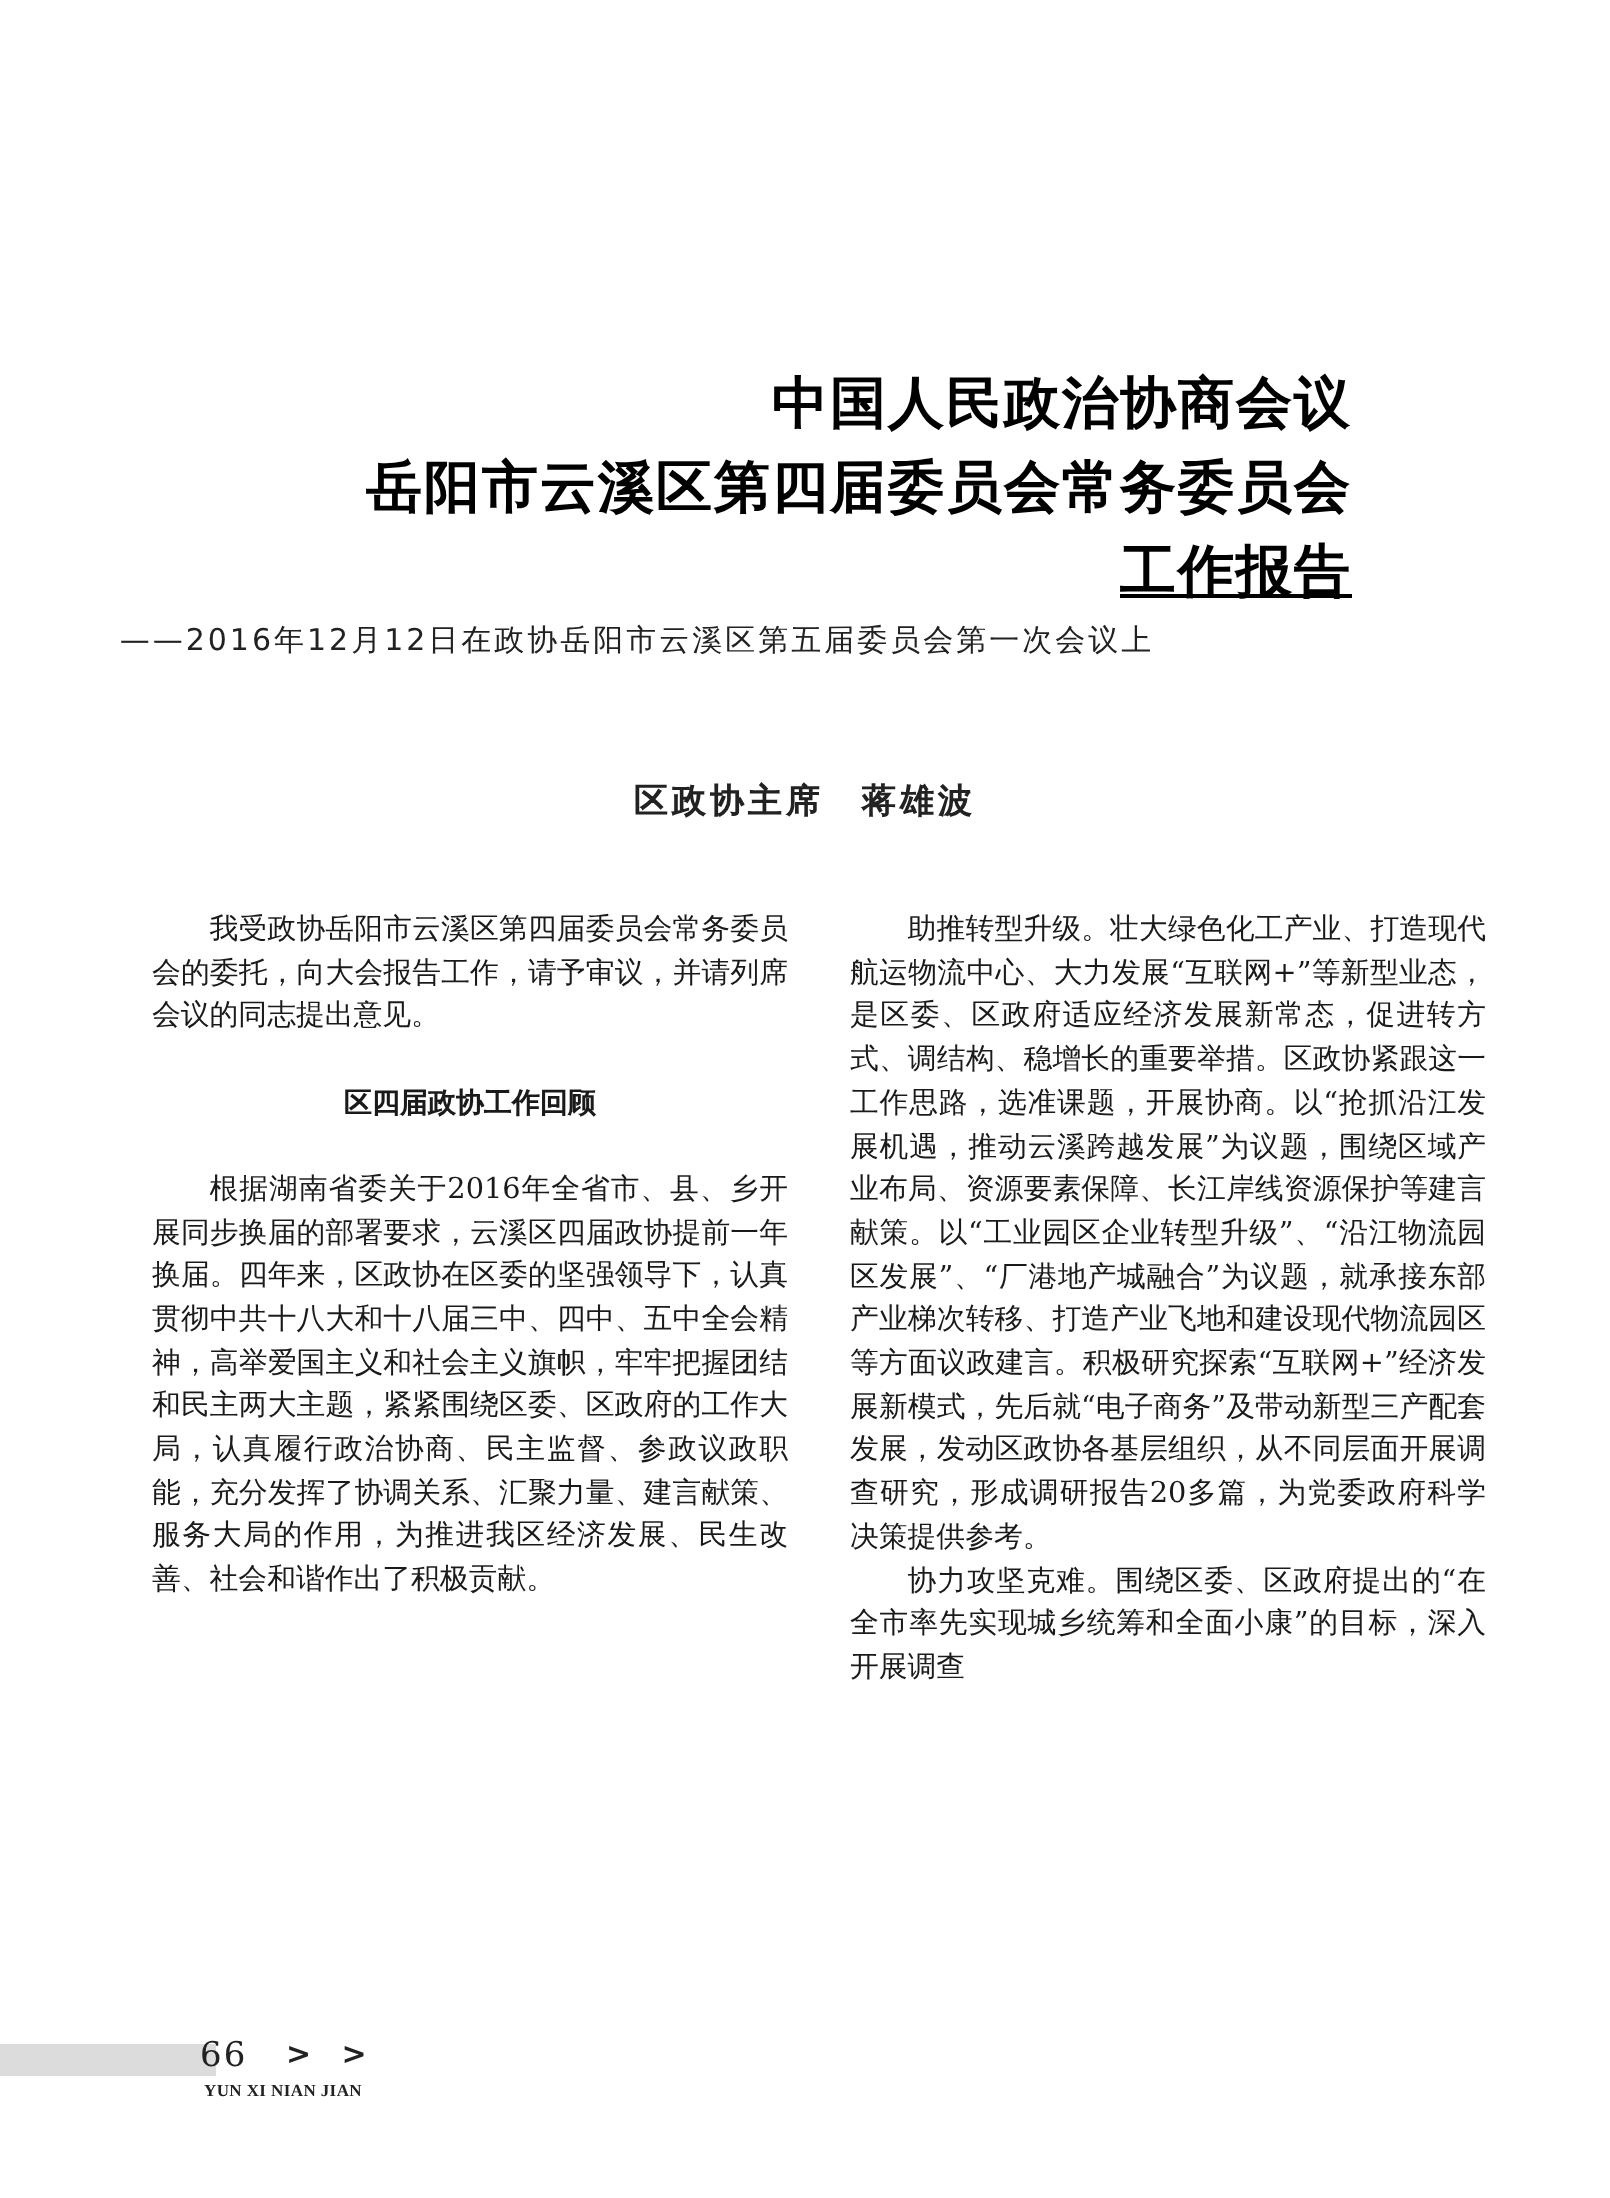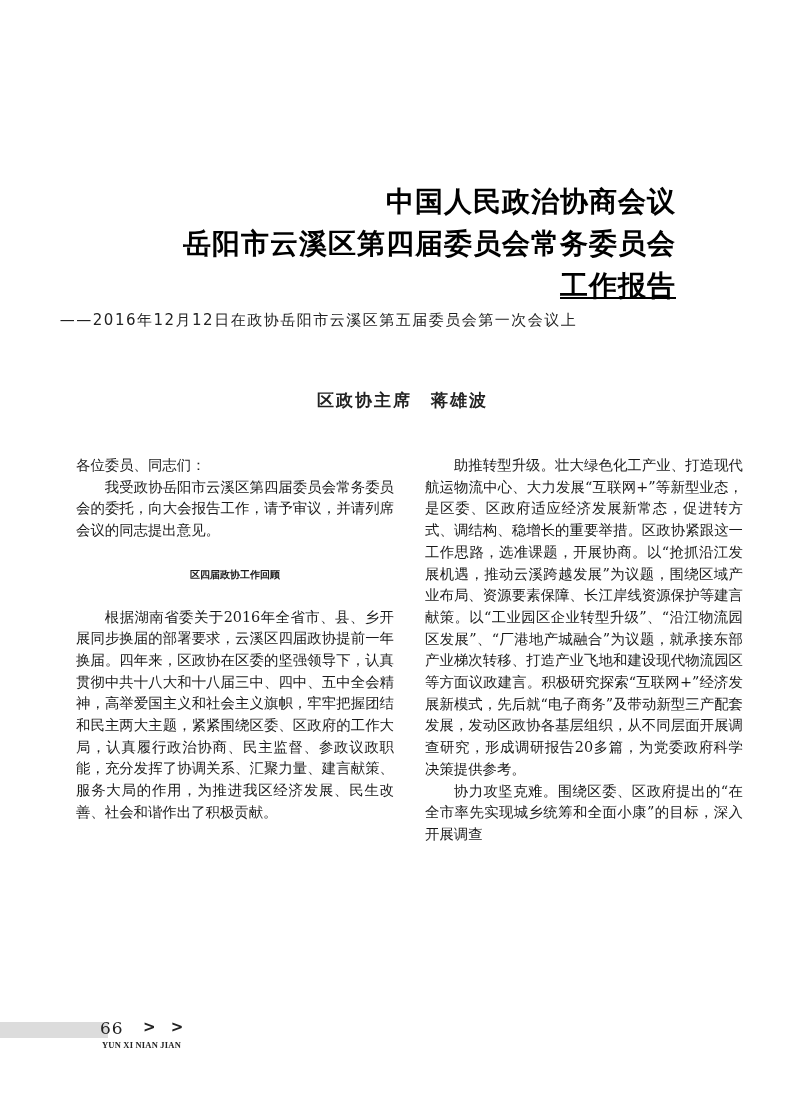--- a/index.html
+++ b/index.html
@@ -6,38 +6,37 @@
   body { width:805px; height:1099px; position:relative; overflow:hidden; color:#1a1a1a; }
   .title { position:absolute; left:0; width:676px; text-align:right; font-family:"DejaVu Sans", sans-serif; font-weight:bold; font-size:28px; letter-spacing:1px; color:#000000; }
   .subtitle { position:absolute; left:0; width:637px; top:311px; text-align:center; font-family:"DejaVu Sans", sans-serif; font-size:15px; letter-spacing:1.5px; color:#222; }
   .author { position:absolute; left:0; width:805px; top:363px; text-align:center; font-family:"DejaVu Serif", serif; font-weight:bold; font-size:17px; letter-spacing:2px; color:#222;margin-top:26px; }
   .col { position:absolute; top:455px; width:318px; font-family:"DejaVu Serif", serif; font-size:14.4px; line-height:21.7px; text-align:justify; color:#1a1a1a; }
   .col p { margin:0; }
   .col p.ind { text-indent:2em; }
   .col p.noind { text-indent:0; }
   .left { left:76px; }
   .right { left:425px; width:318px; }
-  .section-head { font-family:"DejaVu Sans", sans-serif; font-weight:bold; font-size:10px; text-align:center; margin:22px 0 21px 0 !important; text-indent:0 !important; }
+  .section-head { font-family:"DejaVu Sans", sans-serif; font-weight:bold; font-size:14px; text-align:center; margin:22px 0 21px 0 !important; text-indent:0 !important; }
   .footer-bar { position:absolute; left:0; top:1022px; width:108px; height:16px; background:#dcdcdc; }
   .page-num { position:absolute; left:100px; top:1018px; font-family:"DejaVu Serif", serif; font-size:17px; color:#222; letter-spacing:1px; }
   .arrows { position:absolute; left:143px; top:1018px; font-family:"DejaVu Sans", sans-serif; font-weight:bold; font-size:15px; color:#222; letter-spacing:5px; }
   .footer-en { position:absolute; left:102px; top:1040px; font-family:"Liberation Serif", serif; font-weight:bold; font-size:8.5px; color:#222; letter-spacing:0.2px; }
 </style>
 </head>
 <body>
 
 <div>
   <div class="title" style="top:183px;">中国人民政治协商会议</div>
   <div class="title" style="top:225px;">岳阳市云溪区第四届委员会常务委员会</div>
   <div class="title" style="top:267px;text-decoration:underline;">工作报告</div>
   <div class="subtitle">——2016年12月12日在政协岳阳市云溪区第五届委员会第一次会议上</div>
   <div class="author">区政协主席　蒋雄波</div>
 
   <div class="col left">
-    <p class="noind">各位委员、同志们：</p>
     <p class="ind">我受政协岳阳市云溪区第四届委员会常务委员会的委托，向大会报告工作，请予审议，并请列席会议的同志提出意见。</p>
     <p class="section-head">区四届政协工作回顾</p>
     <p class="ind">根据湖南省委关于2016年全省市、县、乡开展同步换届的部署要求，云溪区四届政协提前一年换届。四年来，区政协在区委的坚强领导下，认真贯彻中共十八大和十八届三中、四中、五中全会精神，高举爱国主义和社会主义旗帜，牢牢把握团结和民主两大主题，紧紧围绕区委、区政府的工作大局，认真履行政治协商、民主监督、参政议政职能，充分发挥了协调关系、汇聚力量、建言献策、服务大局的作用，为推进我区经济发展、民生改善、社会和谐作出了积极贡献。</p>
   </div>
 
   <div class="col right">
     <p class="ind">助推转型升级。壮大绿色化工产业、打造现代航运物流中心、大力发展“互联网+”等新型业态，是区委、区政府适应经济发展新常态，促进转方式、调结构、稳增长的重要举措。区政协紧跟这一工作思路，选准课题，开展协商。以“抢抓沿江发展机遇，推动云溪跨越发展”为议题，围绕区域产业布局、资源要素保障、长江岸线资源保护等建言献策。以“工业园区企业转型升级”、“沿江物流园区发展”、“厂港地产城融合”为议题，就承接东部产业梯次转移、打造产业飞地和建设现代物流园区等方面议政建言。积极研究探索“互联网+”经济发展新模式，先后就“电子商务”及带动新型三产配套发展，发动区政协各基层组织，从不同层面开展调查研究，形成调研报告20多篇，为党委政府科学决策提供参考。</p>
     <p class="ind">协力攻坚克难。围绕区委、区政府提出的“在全市率先实现城乡统筹和全面小康”的目标，深入开展调查</p>
   </div>
 

